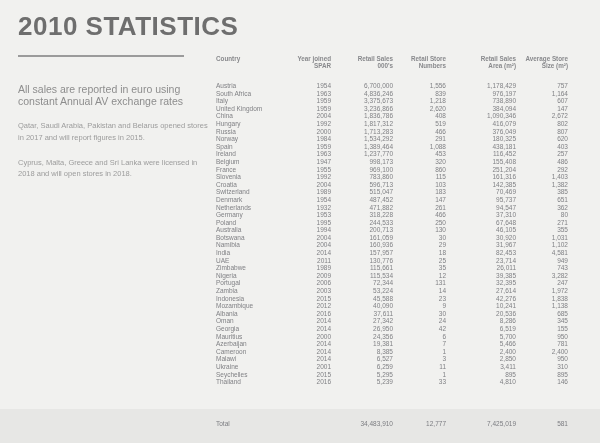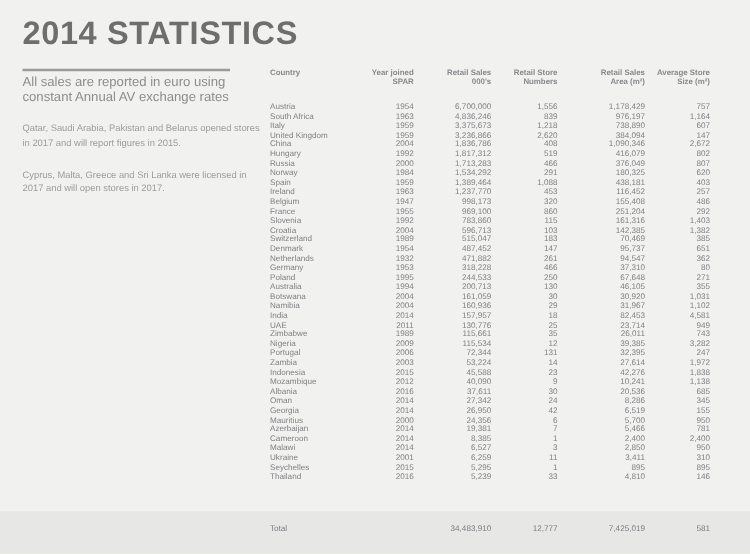--- a/index.html
+++ b/index.html
@@ -14,21 +14,21 @@
   .page { position: absolute; inset: 0; background: #f1f1ef; }
 
   
   .left-col { position: absolute; left: 18px; top: 12px; width: 192px; }
   .page-title {
     font-size: 26px; font-weight: bold; color: #6e6e6e;
     letter-spacing: 0.5px; white-space: nowrap; line-height: 1.1;
   }
   .title-rule { width: 166px; height: 2px; background: #9b9b9b; margin-top: 14px; }
   .intro {
-    margin-top: 3px; font-size: 10.5px; line-height: 1.18;
+    margin-top: 26px; font-size: 10.5px; line-height: 1.18;
     color: #8d8d8d; width: 186px;
   }
   .note {
     margin-top: 13px; font-size: 7.5px; line-height: 1.55;
     color: #9c9c9c; width: 190px;
   }
 
   
   .table-wrap { position: absolute; left: 216px; top: 55px; width: 352px; }
   table { border-collapse: collapse; width: 100%; table-layout: fixed; }
@@ -56,25 +56,25 @@
   }
   .total-band .table-wrap2 { position: absolute; left: 216px; top: 11px; width: 352px; }
   .total-band td { font-size: 6.5px; color: #7b7c80; }
 </style>
 </head>
 <body>
 
 <div class="page">
 
   <div class="left-col">
-    <div class="page-title">2014 STATISTICS</div>
+    <div class="page-title">2010 STATISTICS</div>
     <div class="title-rule"></div>
     <div class="intro">All sales are reported in euro using constant Annual AV exchange rates</div>
     <div class="note">Qatar, Saudi Arabia, Pakistan and Belarus opened stores in 2017 and will report figures in 2015.</div>
-    <div class="note">Cyprus, Malta, Greece and Sri Lanka were licensed in 2017 and will open stores in 2017.</div>
+    <div class="note">Cyprus, Malta, Greece and Sri Lanka were licensed in 2018 and will open stores in 2018.</div>
   </div>
 
   <div class="table-wrap">
     <table>
       <colgroup>
         <col class="c-country">
           <col class="c-year">
           <col class="c-sales">
         <col class="c-stores">
           <col class="c-area">

